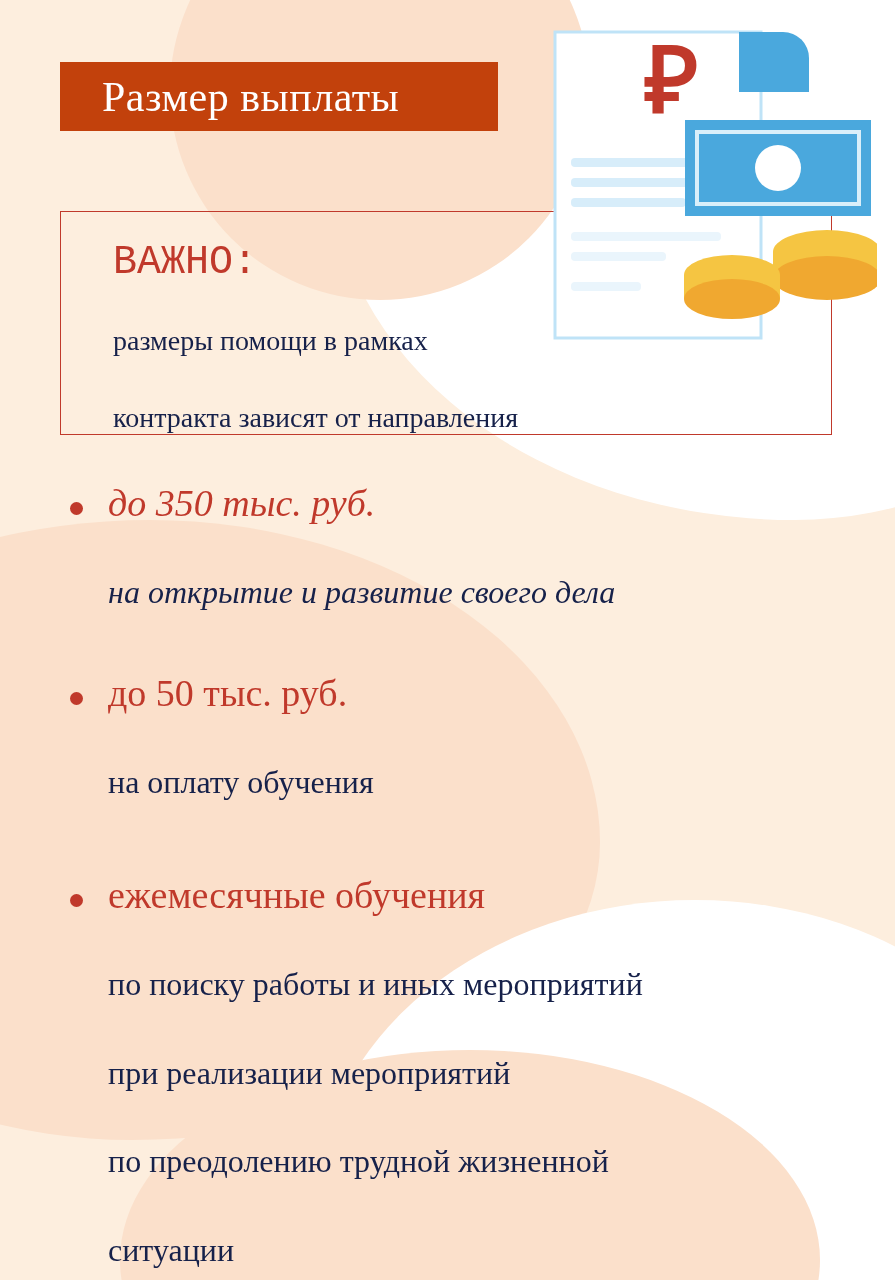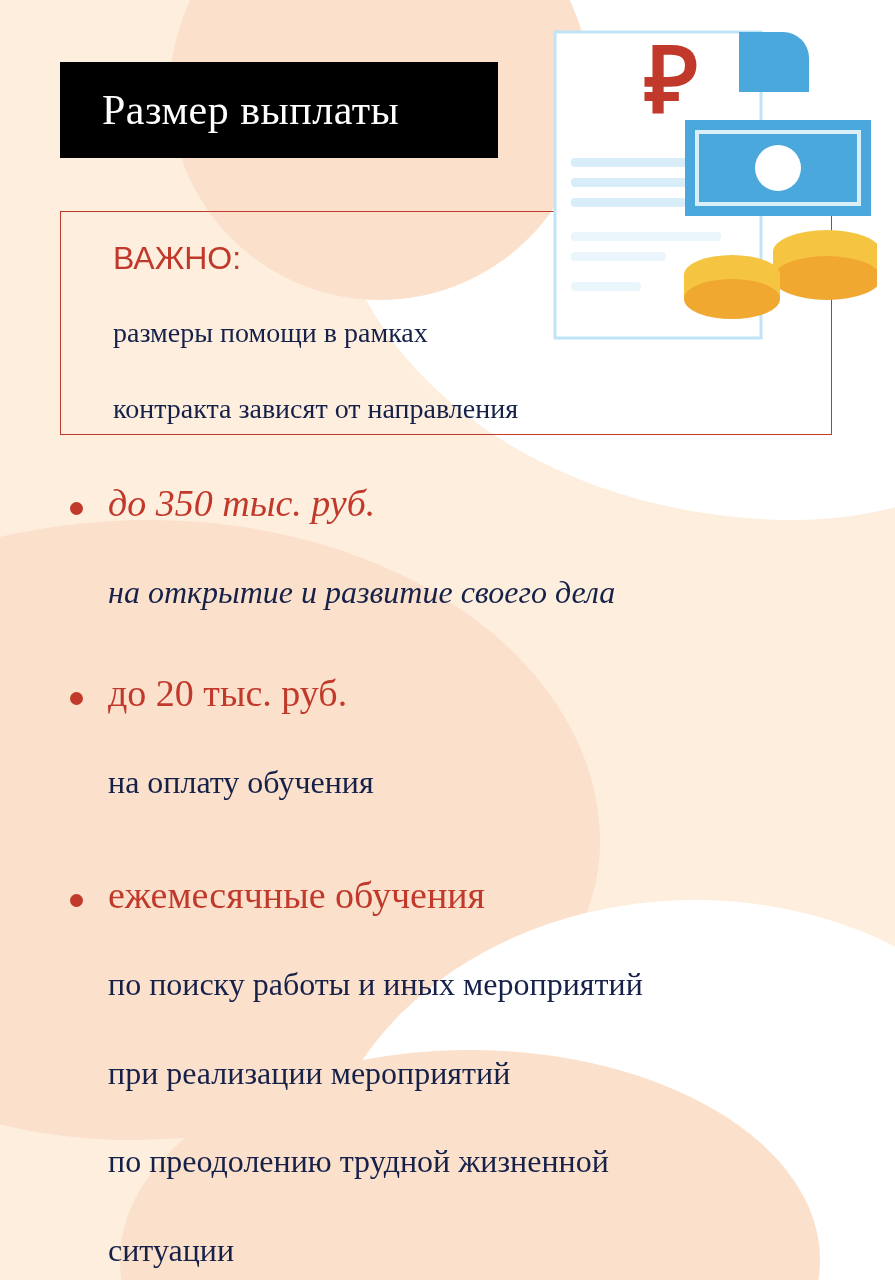--- a/index.html
+++ b/index.html
@@ -74,22 +74,22 @@
     width: 895px;
     height: 1280px;
   }
 
   
   .title-banner {
     position: absolute;
     left: 60px;
     top: 62px;
     width: 438px;
-    height: 96px;
-    background: #000000;
+    height: 69px;
+    background: #c2410c;
     display: flex;
     align-items: center;
     padding-left: 42px;
     box-sizing: border-box;
   }
   .title-banner-text {
     color: #ffffff;
     font-size: 42px;
     letter-spacing: 0.5px;
     font-family: "Liberation Serif", serif;
@@ -104,24 +104,24 @@
     height: 224px;
     border: 1.5px solid #c0392b;
     box-sizing: border-box;
     background: transparent;
   }
   .note-inner {
     padding: 30px 0 0 52px;
   }
   .note-head {
     color: #c0392b;
-    font-size: 32px;
+    font-size: 40px;
     line-height: 1.05;
     margin-bottom: 13px;
-    font-family: Liberation Sans, sans-serif;
+    font-family: Liberation Mono, monospace;
   }
   .note-line {
     color: #16214a;
     font-size: 28px;
     line-height: 1.42;
     font-family: "Liberation Serif", serif;
     margin-top: 37px;
   }
 
   
@@ -238,21 +238,21 @@
   <div class="list">
 
     <div class="list-item item-gap-1">
       <span class="bullet"></span>
       <div class="item-head">до 350 тыс. руб.</div>
       <div class="item-body">на открытие и развитие своего дела</div>
     </div>
 
     <div class="list-item item-gap-2">
       <span class="bullet"></span>
-      <div class="item-head">до 20 тыс. руб.</div>
+      <div class="item-head">до 50 тыс. руб.</div>
       <div class="item-body">на оплату обучения</div>
     </div>
 
     <div class="list-item">
       <span class="bullet"></span>
       <div class="item-head">ежемесячные обучения</div>
       <div class="item-body">по поиску работы и иных мероприятий</div>
       <div class="item-body">при реализации мероприятий</div>
       <div class="item-body">по преодолению трудной жизненной</div>
       <div class="item-body">ситуации</div>

